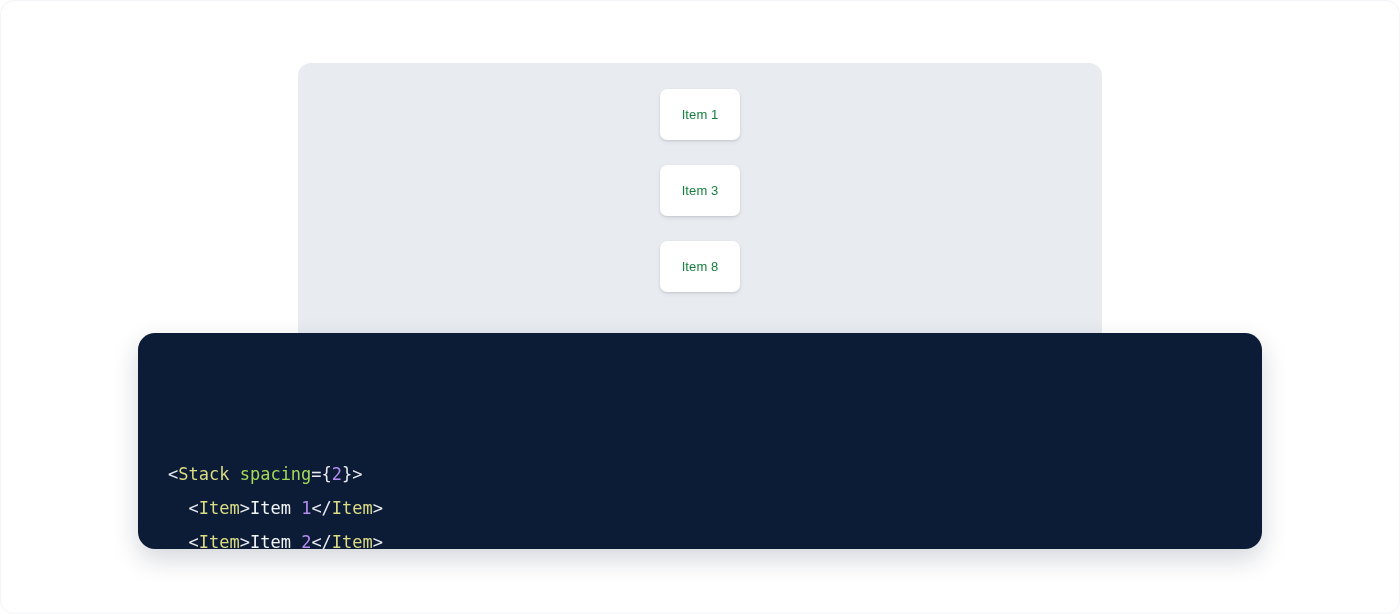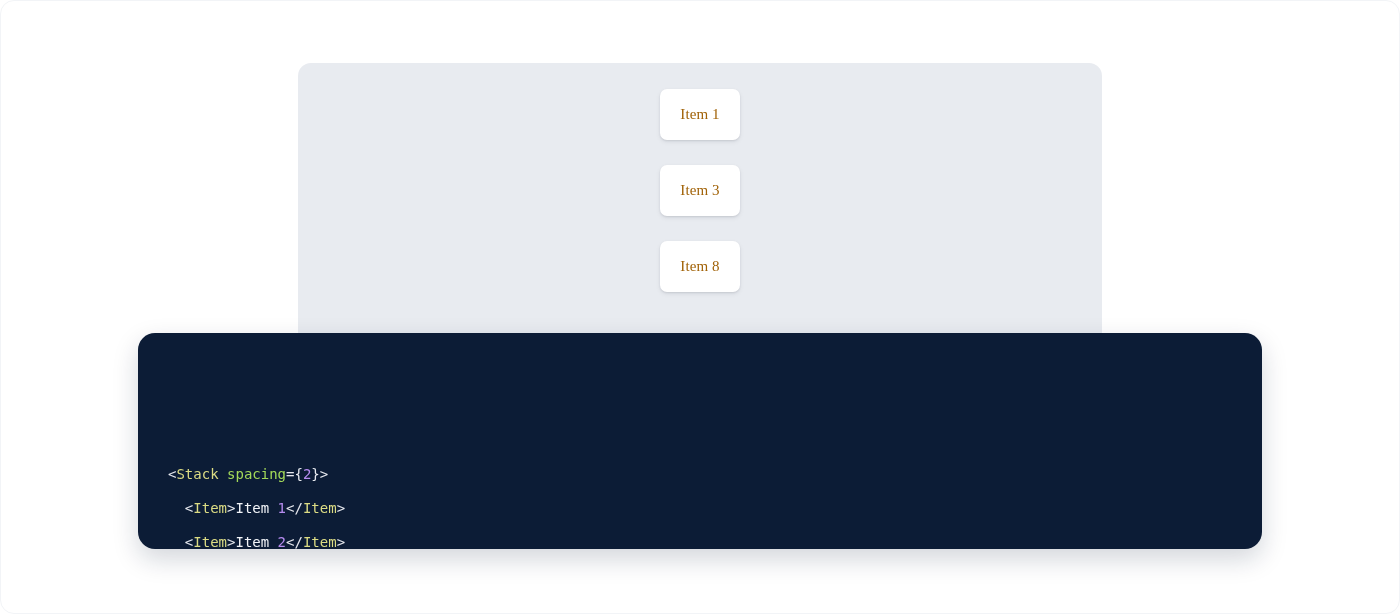--- a/index.html
+++ b/index.html
@@ -68,24 +68,24 @@
     border-radius: 7px;
     display: flex;
     align-items: center;
     justify-content: center;
     box-shadow: 0 1px 2px rgba(17, 24, 39, 0.10),
                 0 2px 5px rgba(17, 24, 39, 0.07);
     box-sizing: border-box;
   }
 
   .stack-item-label {
-    font-family: Liberation Serif, serif;
-    font-size: 15px;
+    font-family: Liberation Sans, sans-serif;
+    font-size: 13px;
     line-height: 1;
-    color: #a16207;
+    color: #15803d;
     letter-spacing: 0.1px;
     white-space: nowrap;
   }
 
   
   #code-block {
     position: absolute;
     left: 138px;
     top: 333px;
     width: 1124px;
@@ -93,21 +93,21 @@
     background: #0c1c36;
     border-radius: 17px;
     box-sizing: border-box;
     padding: 24px 30px;
     overflow: hidden;
     box-shadow: 0 10px 26px rgba(12, 28, 54, 0.18);
   }
 
   #code-lines {
     font-family: "DejaVu Sans Mono", "Liberation Mono", monospace;
-    font-size: 14px;
+    font-size: 17px;
     line-height: 33.8px;
     white-space: pre;
     color: #e7e9ef;
   }
 
   .code-line {
     white-space: pre;
   }
 
   .tok-punct   { color: #e7e9ef; }

